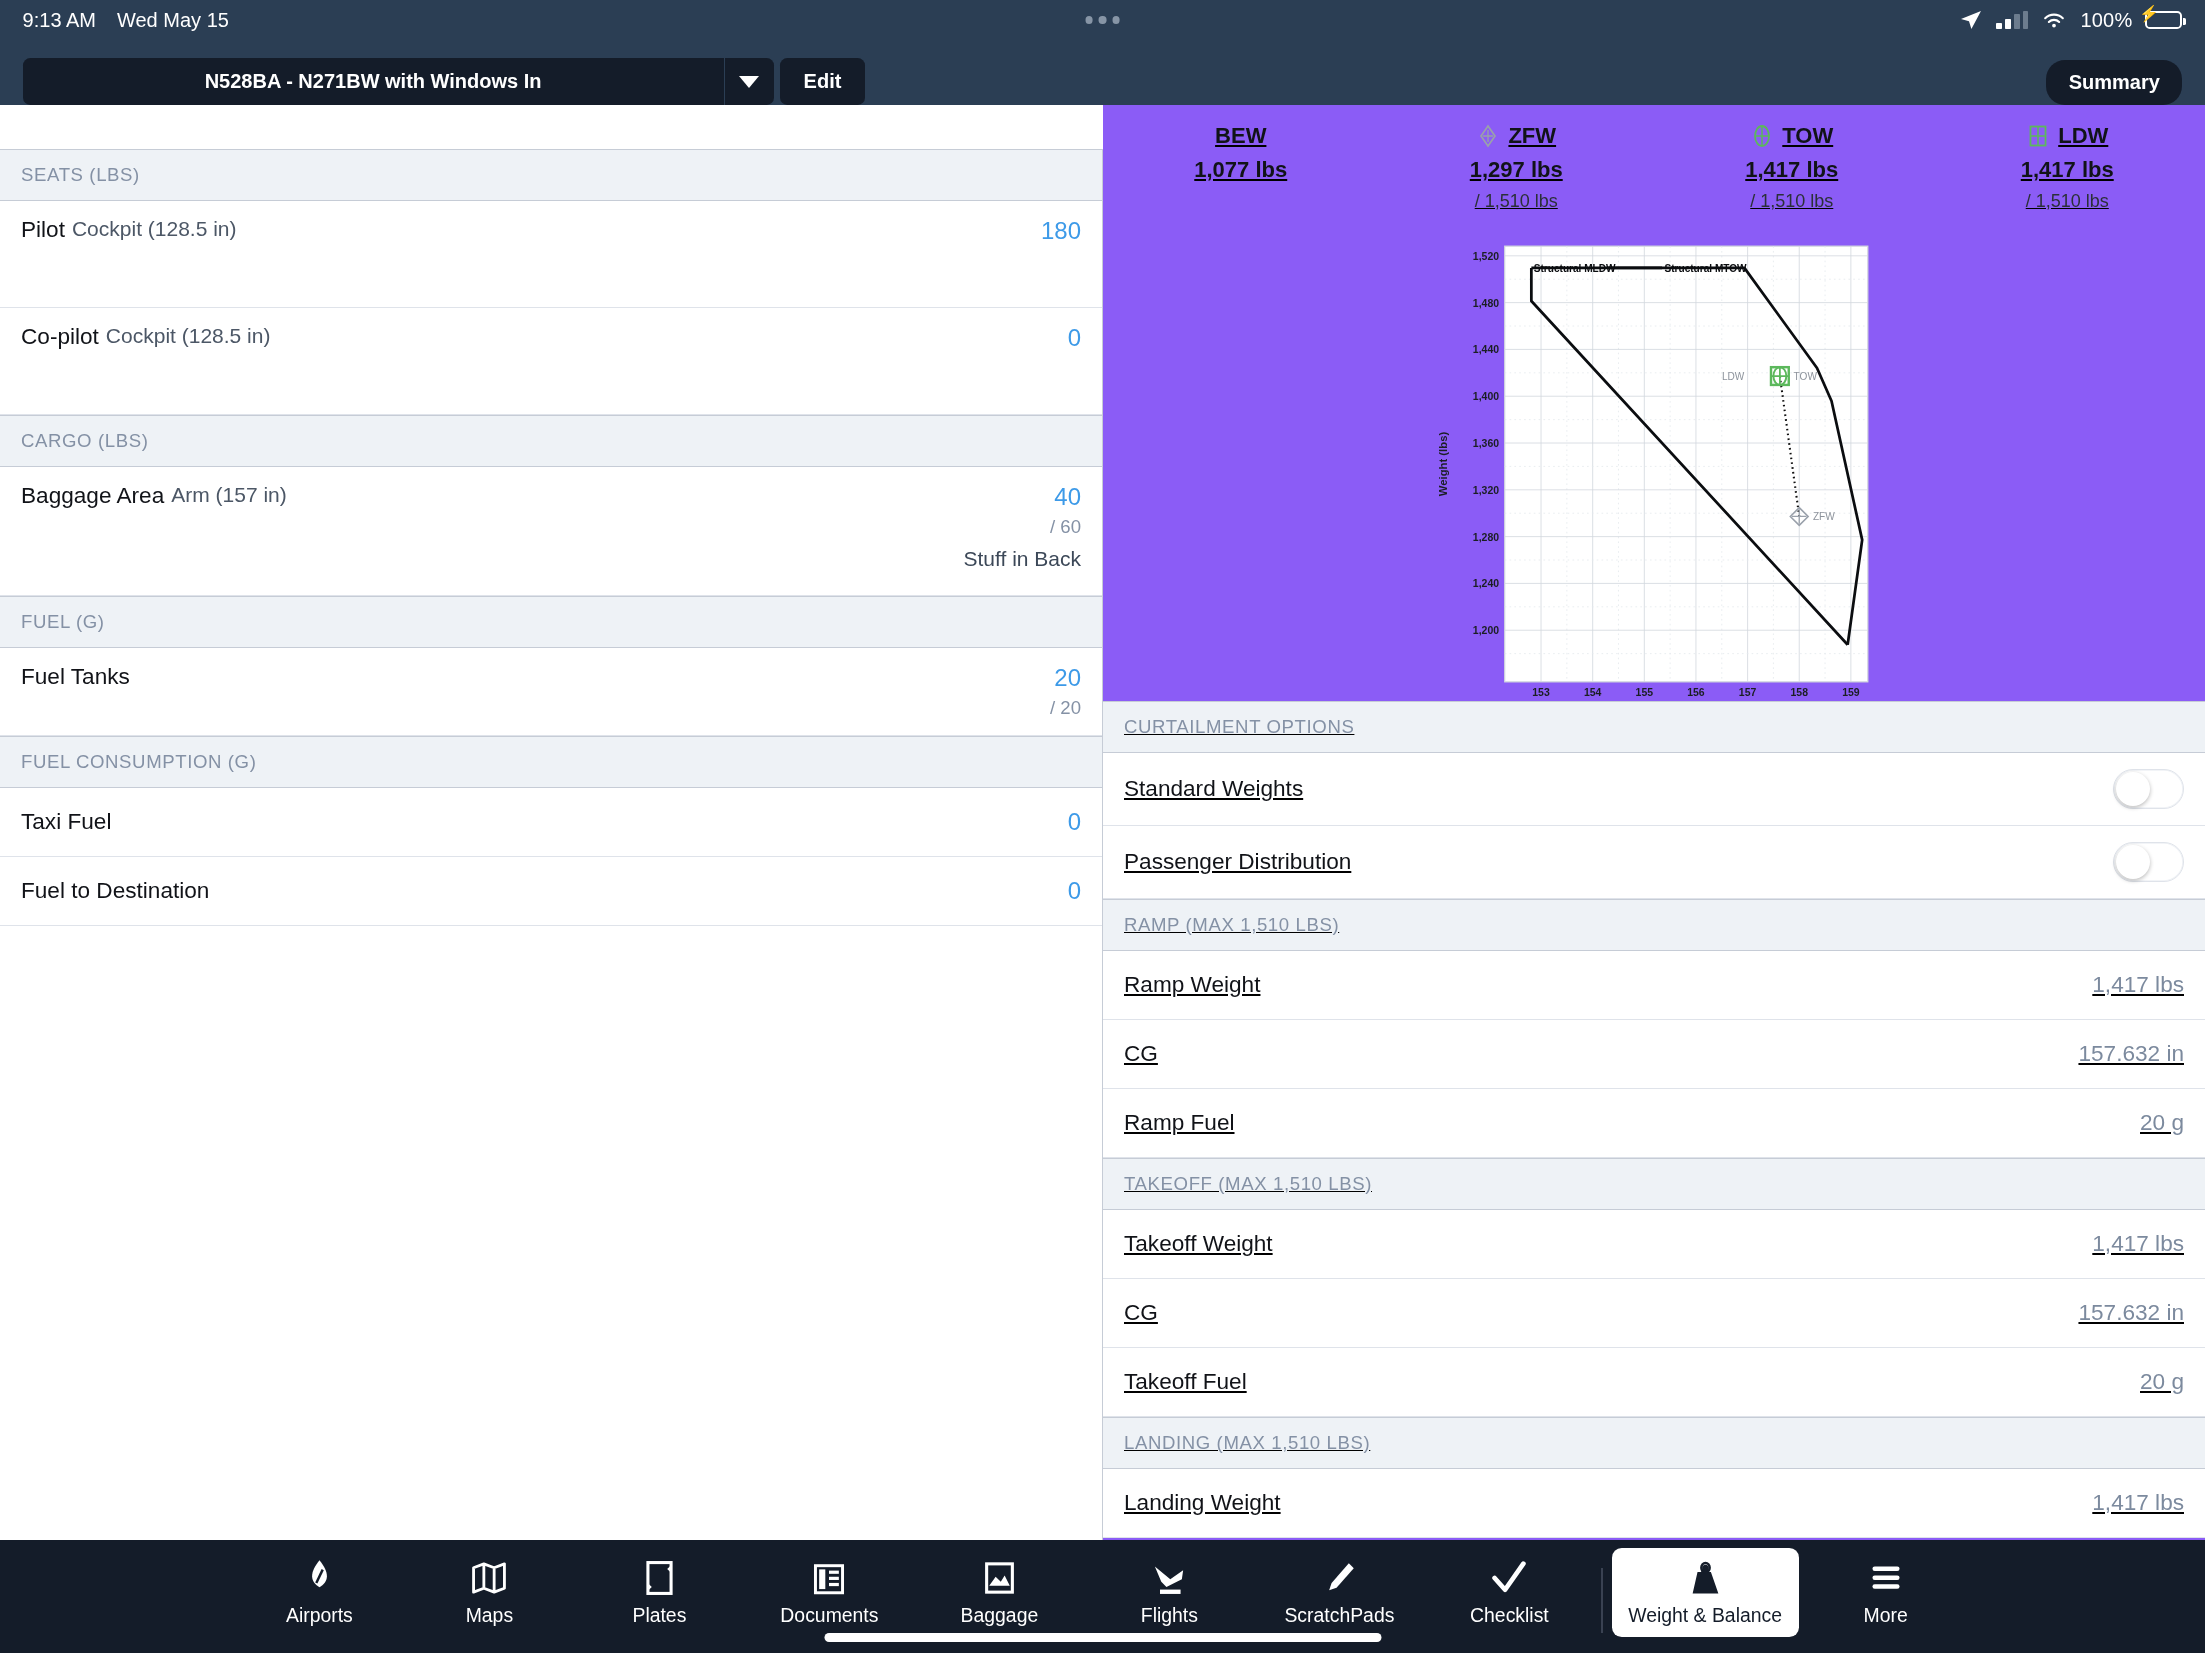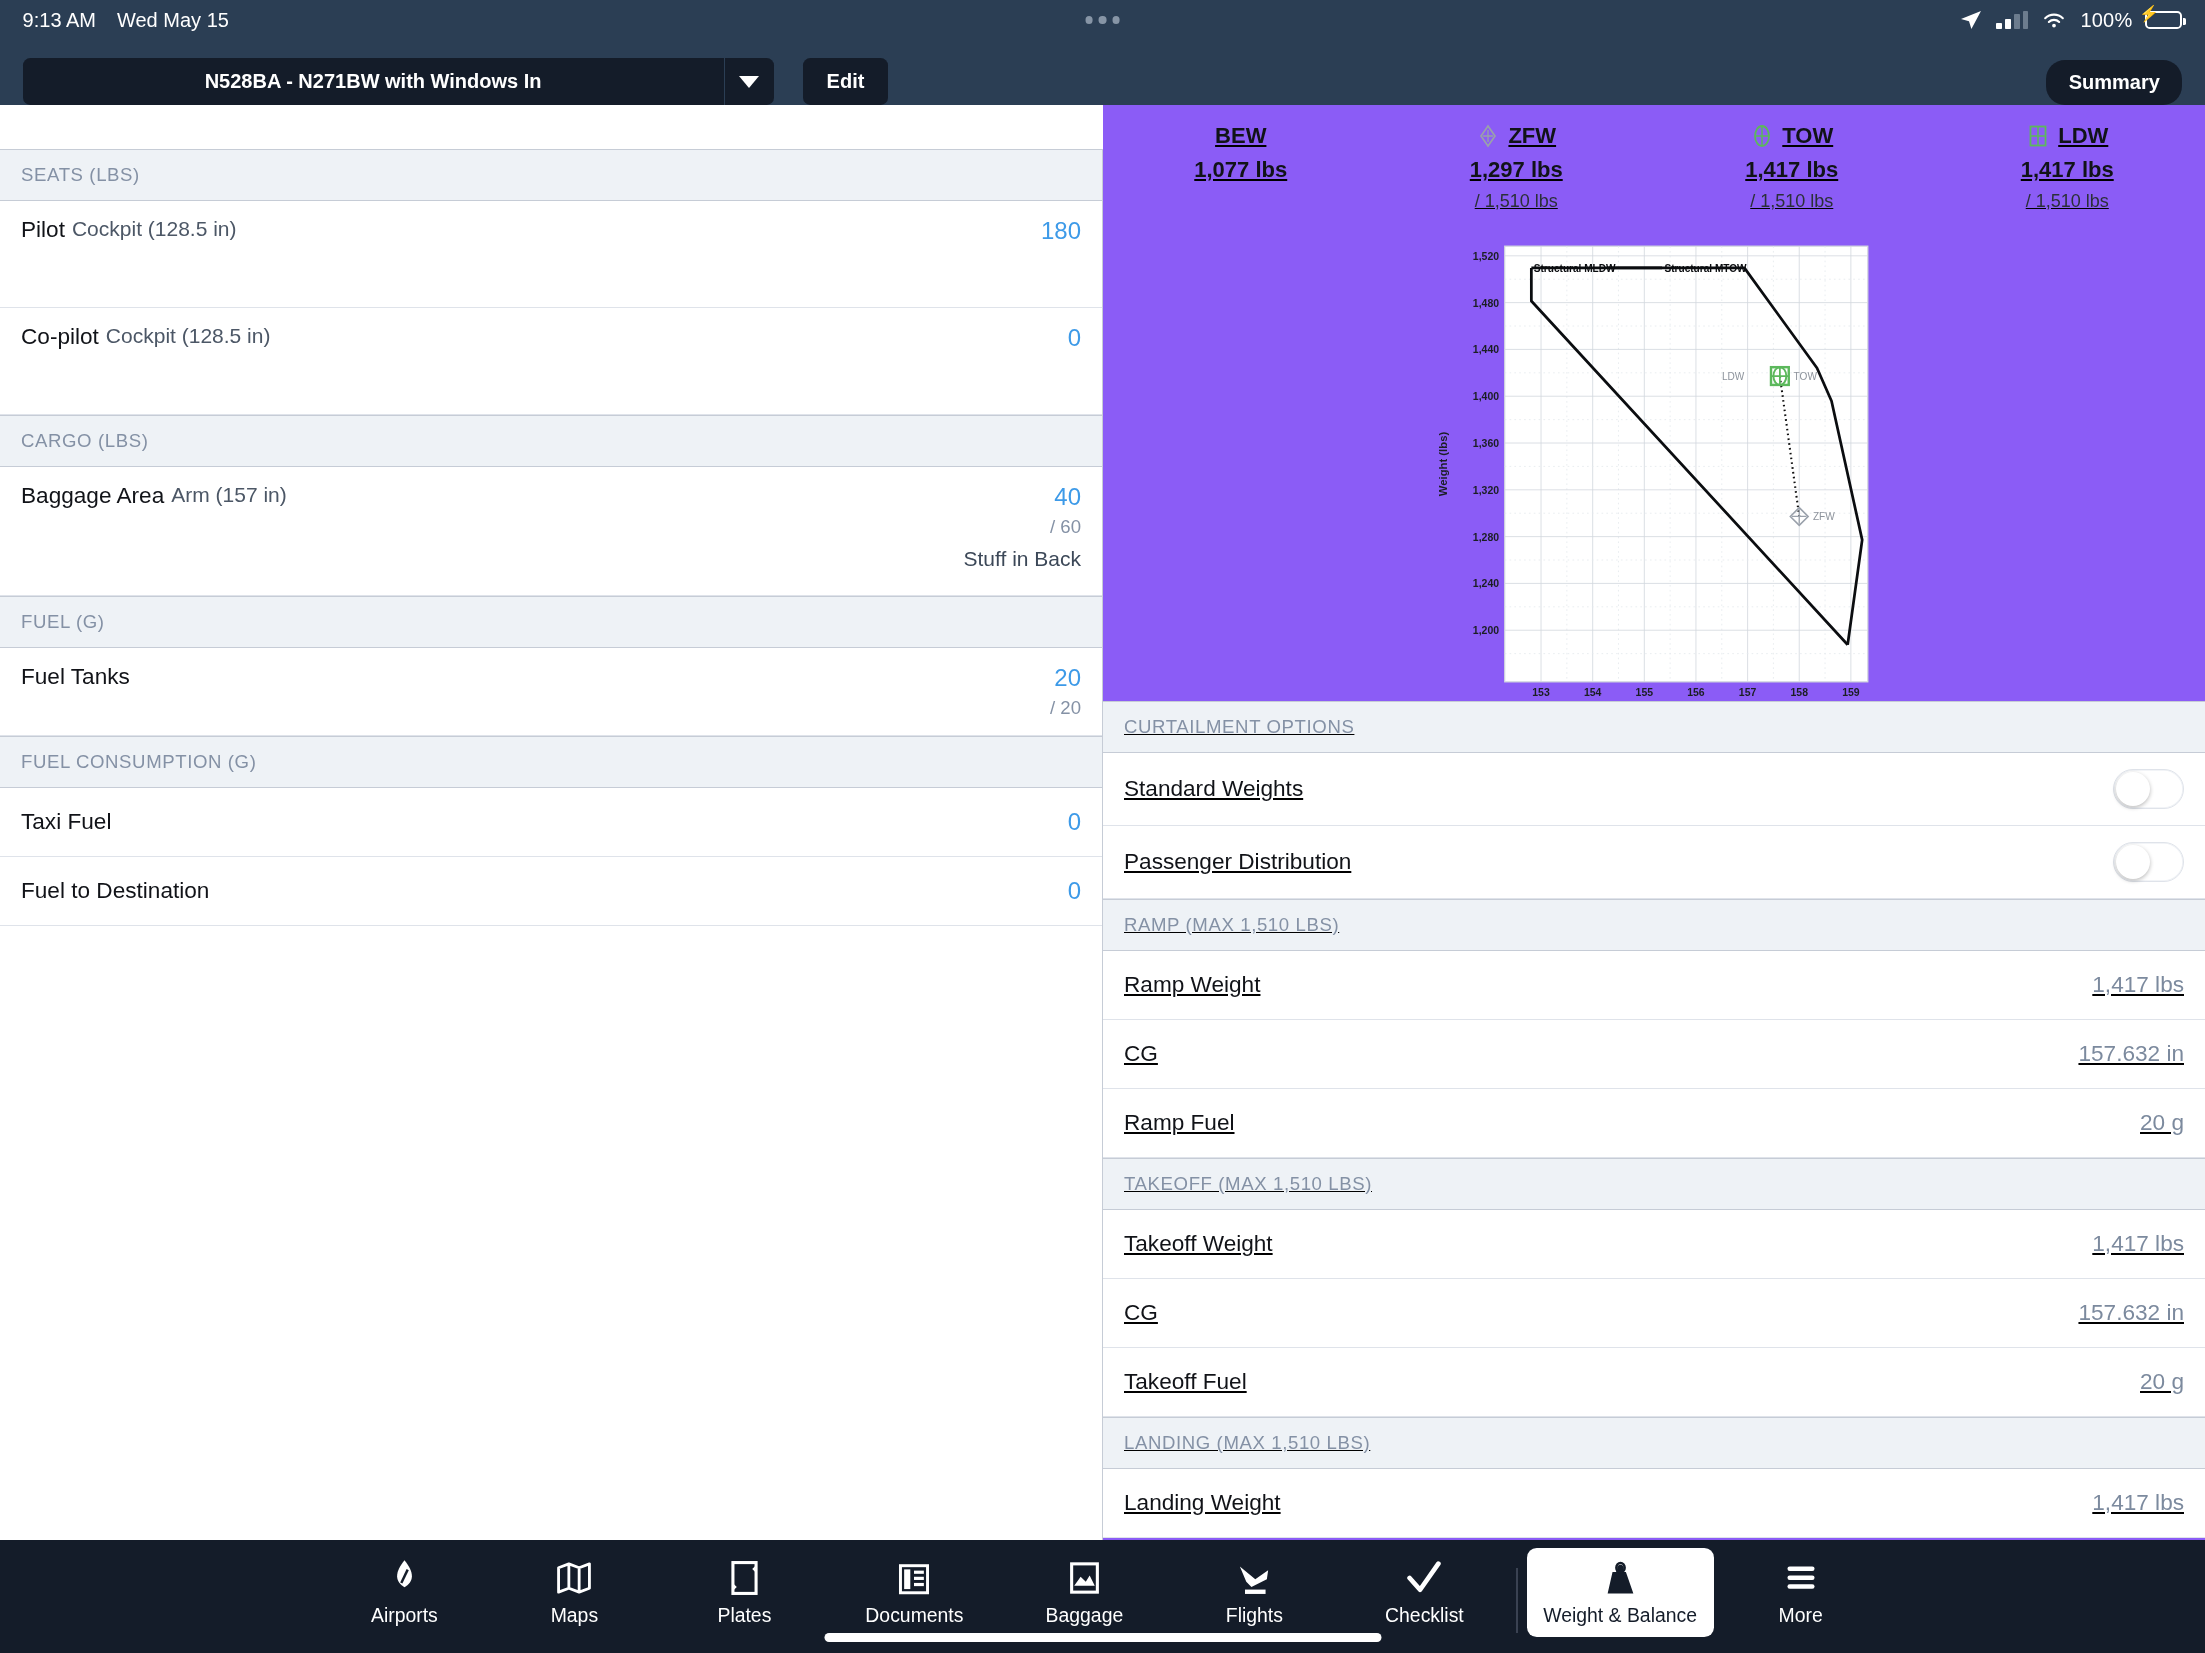--- a/index.html
+++ b/index.html
@@ -45,21 +45,21 @@
   .acft-label {
     flex: 1; display: flex; align-items: center; justify-content: center;
     color: #ffffff; font-size: 20px; font-weight: bold;
   }
   .acft-arrow {
     width: 50px; display: flex; align-items: center; justify-content: center;
     border-left: 1.6px solid #2b3e54;
   }
   .caret-down { width: 0; height: 0; border-left: 10.5px solid transparent; border-right: 10.5px solid transparent; border-top: 12px solid #ffffff; }
   .edit-btn {
-    margin-left: 29px; height: 47px; padding: 0 24px; background: #141c29;
+    margin-left: 6px; height: 47px; padding: 0 24px; background: #141c29;
     border-radius: 7.3px; color: #ffffff; font-size: 20px; font-weight: bold;
     display: flex; align-items: center; justify-content: center;
   }
   .summary-btn {
     margin-left: auto; height: 45px; padding: 0 22.6px; background: #141c29;
     border-radius: 19px; color: #ffffff; font-size: 20px; font-weight: bold;
     display: flex; align-items: center; justify-content: center;
   }
 
   
@@ -469,20 +469,28 @@
       <span class="tico">
         <svg width="36" height="36" viewBox="0 0 28 28">
             <path d="M3 5l12 10L25 8l-1 7-12 6-4-4z" fill="#fff"></path>
             <rect x="7" y="23" width="16" height="3.4" fill="#fff"></rect>
           </svg>
       </span>
       <span class="tlabel">Flights</span>
     </div>
     <div class="tab">
       <span class="tico">
+        <svg width="32" height="36" viewBox="0 0 26 28">
+            <path d="M21 2l4 4-14 16-6 2 2-6z" fill="#fff"></path>
+          </svg>
+      </span>
+      <span class="tlabel">ScratchPads</span>
+    </div>
+    <div class="tab">
+      <span class="tico">
         <svg width="34" height="34" viewBox="0 0 26 26">
             <path d="M2 13l8 9L24 2" fill="none" stroke="#fff" stroke-width="3.6" stroke-linecap="round" stroke-linejoin="round"></path>
           </svg>
       </span>
       <span class="tlabel">Checklist</span>
     </div>
     <div class="divider-v"></div>
     <div class="tab selected" style="width:187px;">
       <span class="tico">
         <svg width="31" height="36" viewBox="0 0 24 28">

